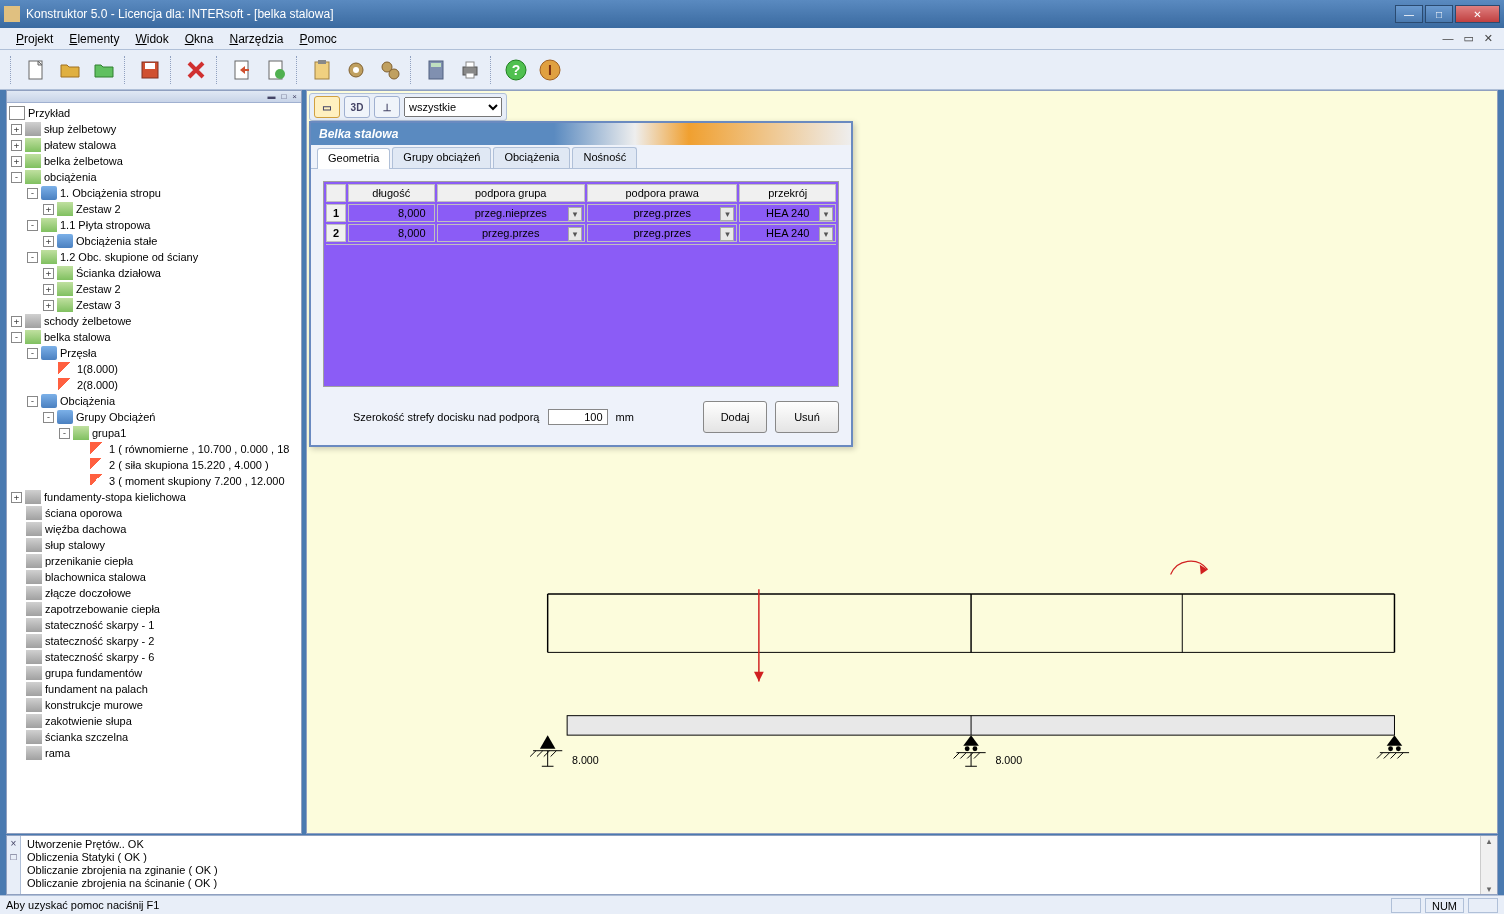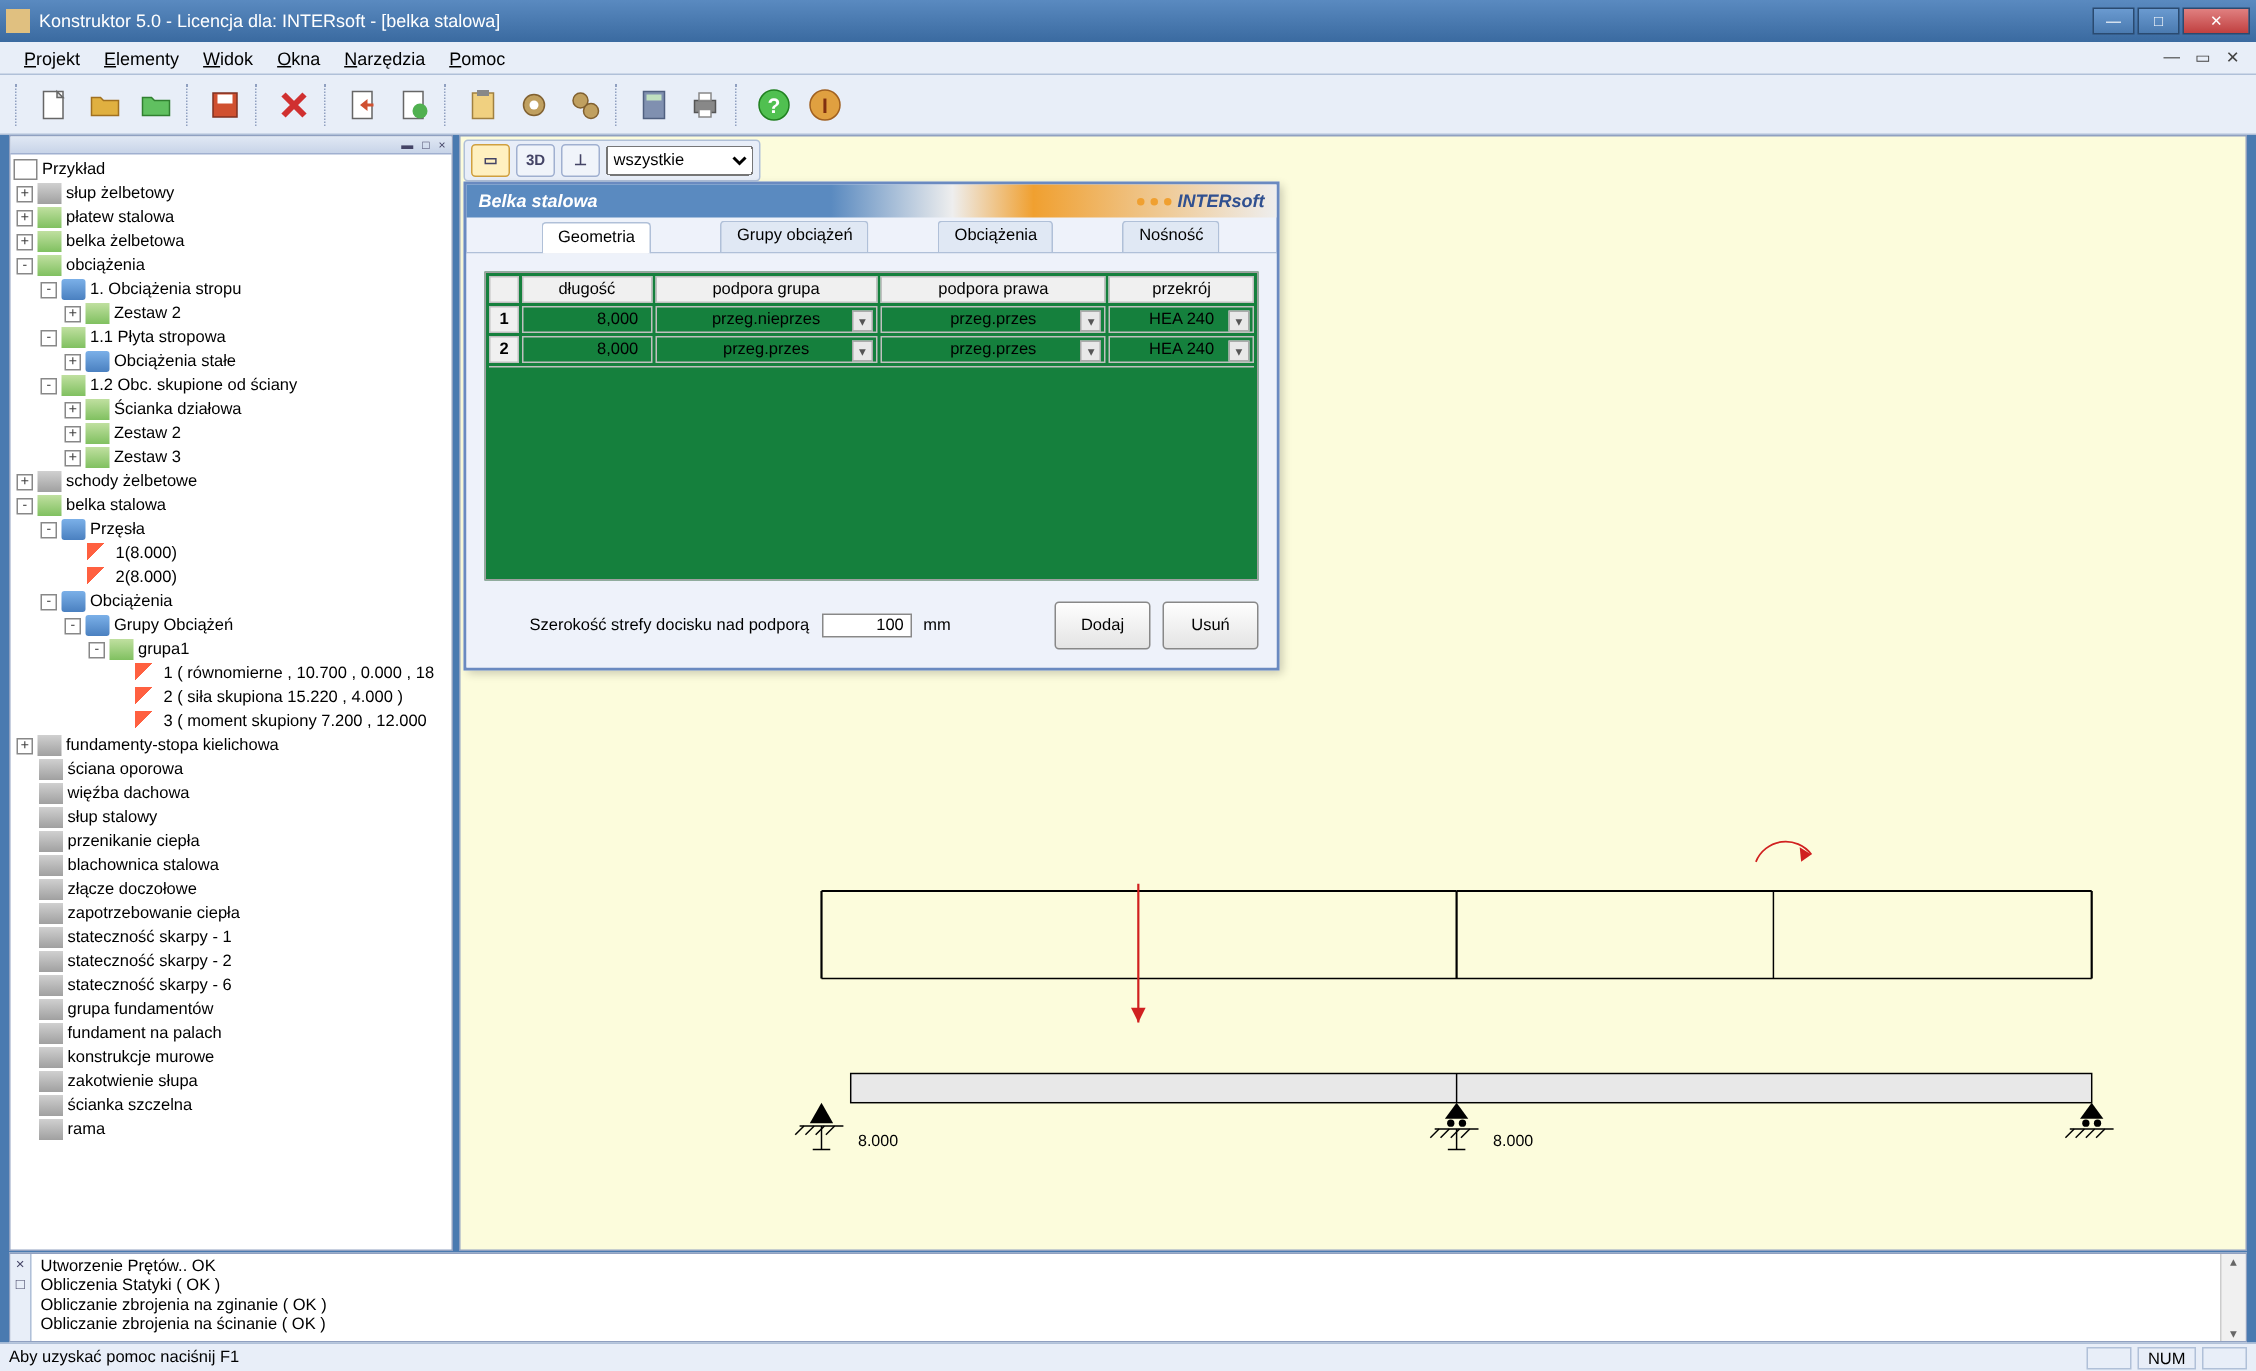--- a/index.html
+++ b/index.html
@@ -44,24 +44,24 @@
 .maintoolbar .tb2 { width:26px; height:22px; border:1px solid #a0b0d0; border-radius:3px; display:flex; align-items:center; justify-content:center; cursor:pointer; background:#f0f4fa; font-size:10px; font-weight:bold; color:#446; }
 .maintoolbar .tb2.active { background:#fff0c0; border-color:#d0a040; }
 .maintoolbar select { font-size:11px; height:20px; width:98px; }
 
 .dialog { position: absolute; top: 30px; left: 2px; width: 544px; background: #eef2fa; border: 2px solid #6a8ac0; border-radius: 0; box-shadow: 2px 2px 6px rgba(0,0,0,0.2); }
 .dialog .dtitle { height: 22px; background: linear-gradient(to right, #5a8ac0 0%, #5a8ac0 45%, #eee 60%, #f0a030 70%, #eee 100%); color: #fff; font-size: 12px; font-weight: bold; font-style: italic; padding: 2px 8px; display:flex; align-items:center; }
 .dialog .dtitle .spacer { flex:1; display:flex; justify-content:flex-end; align-items:center; gap:4px; color:#f0a030; }
 .dialog .dtitle .brand { color:#305090; font-style:italic; font-weight:bold; font-size:12px; }
 .dialog .dotz { width:5px; height:5px; border-radius:50%; background:#f0a030; }
 .dialog .tabstrip { height: 24px; display: flex; padding: 2px 6px 0 6px; font-size: 11px; border-bottom:1px solid #b0c0d8; }
-.dialog .tab { padding: 3px 10px; border: 1px solid #b0c0d8; border-bottom: none; background: #e0e8f4; margin-right: 2px; cursor: pointer; border-radius: 3px 3px 0 0; margin-left: 44px; }
+.dialog .tab { padding: 3px 10px; border: 1px solid #b0c0d8; border-bottom: none; background: #e0e8f4; margin-right: 2px; cursor: pointer; border-radius: 3px 3px 0 0; }
 .dialog .tab.active { background: #fff; position:relative; top:1px; }
 .dialog .dbody { padding: 12px; background:#eef2fa; }
-.dtable { width: 100%; border: 1px solid #a0a0a0; background: #15803d; font-size: 11px; }
+.dtable { width: 100%; border: 1px solid #a0a0a0; background: #8b5cf6; font-size: 11px; }
 .dtable th, .dtable td { border: 1px solid #c0c0c0; padding: 2px 4px; text-align: center; height: 18px; }
 .dtable th { background: #f0f0f0; font-weight: normal; }
 .dtable td.rownum { background:#f0f0f0; font-weight:bold; width:20px; }
 .dtable td.val { text-align:right; padding-right:8px; }
 .dtable td.sel { position:relative; }
 .dtable td.sel::after { content:"▾"; position:absolute; right:2px; top:2px; font-size:9px; color:#555; background:#e8e8e8; border:1px solid #aaa; width:12px; height:12px; line-height:12px; }
 .dtable .spacer-row td { height:140px; border-left:none; border-right:none; border-bottom:none; }
 .dbottom { display:flex; align-items:center; gap:8px; margin-top:14px; font-size:11px; }
 .dbottom .lbl { flex:none; margin-left:30px; }
 .dbottom input { width:60px; height:16px; text-align:right; padding-right:4px; font-size:11px; border:1px solid #888; }
@@ -425,26 +425,20 @@
     <div class="maintoolbar">
       <div class="tb2 active">▭</div>
       <div class="tb2">3D</div>
       <div class="tb2">⊥</div>
       <select><option>wszystkie</option></select>
     </div>
 
     <div class="dialog">
       <div class="dtitle">
         <span>Belka stalowa</span>
-        <div class="spacer">
-          <div class="dotz"></div>
-            <div class="dotz"></div>
-            <div class="dotz"></div>
-          <span class="brand">INTERsoft</span>
-        </div>
       </div>
       <div class="tabstrip">
         <div class="tab active">Geometria</div>
         <div class="tab">Grupy obciążeń</div>
         <div class="tab">Obciążenia</div>
         <div class="tab">Nośność</div>
       </div>
       <div class="dbody">
         <table class="dtable">
           <tbody>

